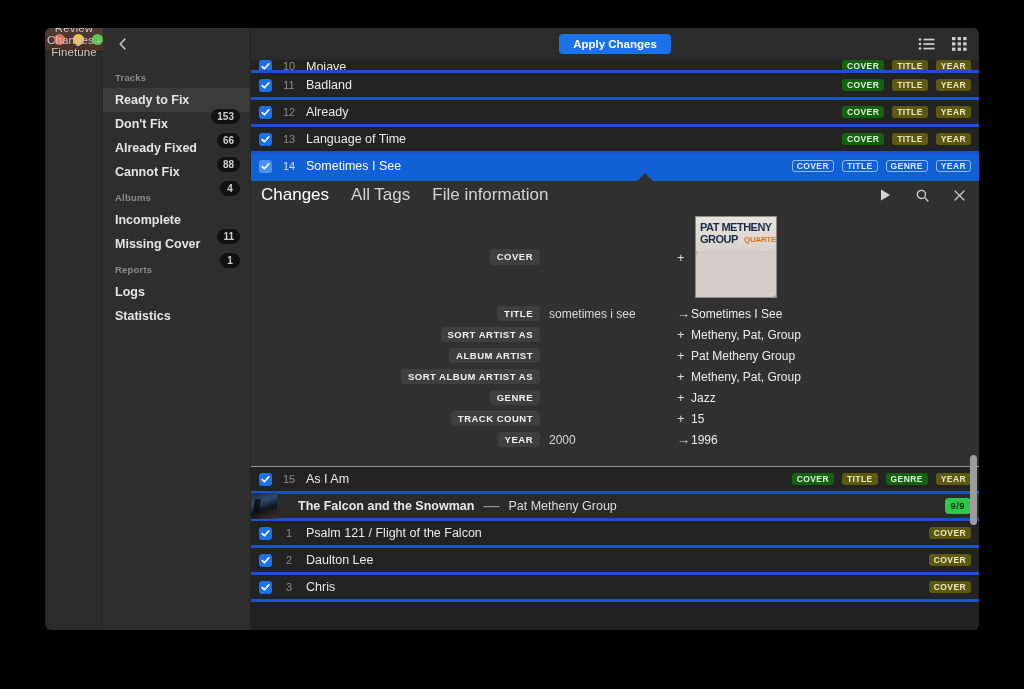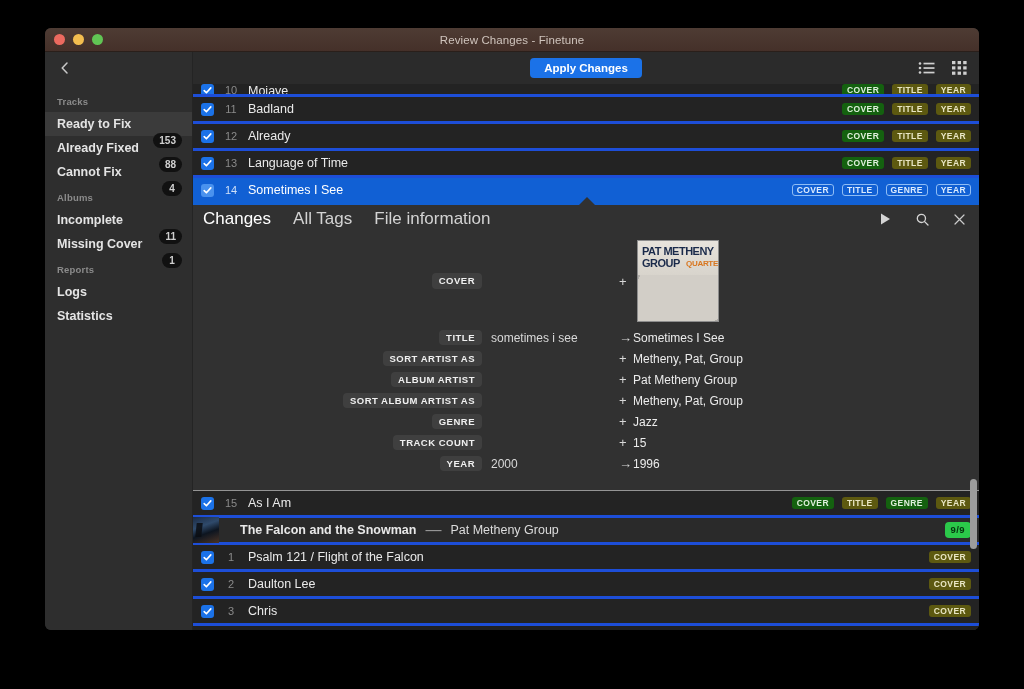--- a/index.html
+++ b/index.html
@@ -13,21 +13,21 @@
   
   .window {
     position: absolute;
     left: 45px; top: 28px;
     width: 934px; height: 602px;
     background: #2b2b2b;
     border-radius: 6px;
     overflow: hidden;
     box-shadow: 0 10px 40px rgba(0,0,0,.85);
     display: flex;
-    flex-direction: column;
+    flex-direction: row;
   }
 
   
   .titlebar {
     height: 24px;
     background: linear-gradient(#4e3c34, #453029);
     display: flex;
     align-items: center;
     position: relative;
     flex: 0 0 24px;
@@ -249,20 +249,24 @@
           </svg>
         </div>
       </div>
       <div class="side-scroll" id="sidebar-sections">
           <div class="side-head">Tracks</div>
           <div class="side-item active">
             <span class="lbl">Ready to Fix</span>
             <span class="pill">153</span>
           </div>
           <div class="side-item">
+            <span class="lbl">Don't Fix</span>
+            <span class="pill">66</span>
+          </div>
+          <div class="side-item">
             <span class="lbl">Already Fixed</span>
             <span class="pill">88</span>
           </div>
           <div class="side-item">
             <span class="lbl">Cannot Fix</span>
             <span class="pill">4</span>
           </div>
           <div class="side-head">Albums</div>
           <div class="side-item">
             <span class="lbl">Incomplete</span>

